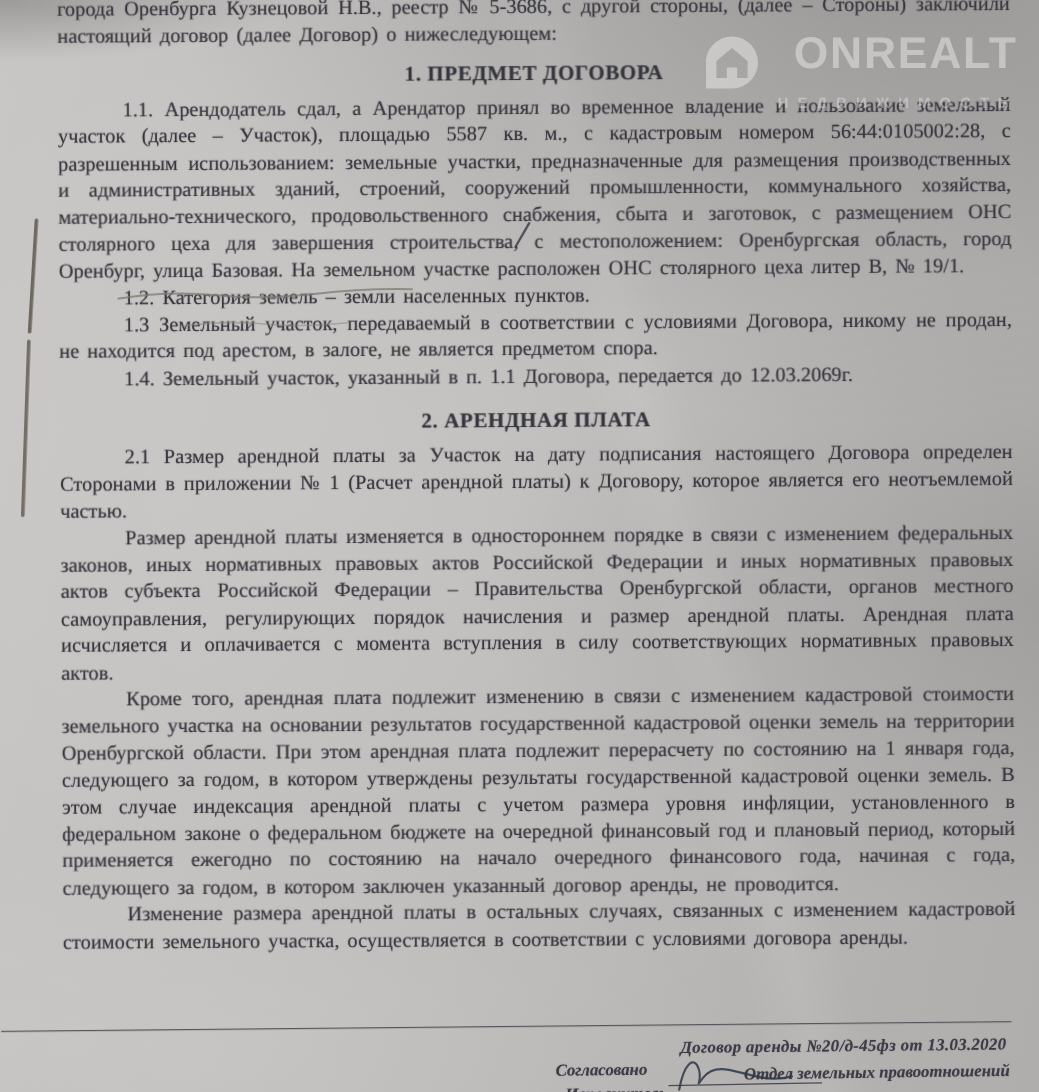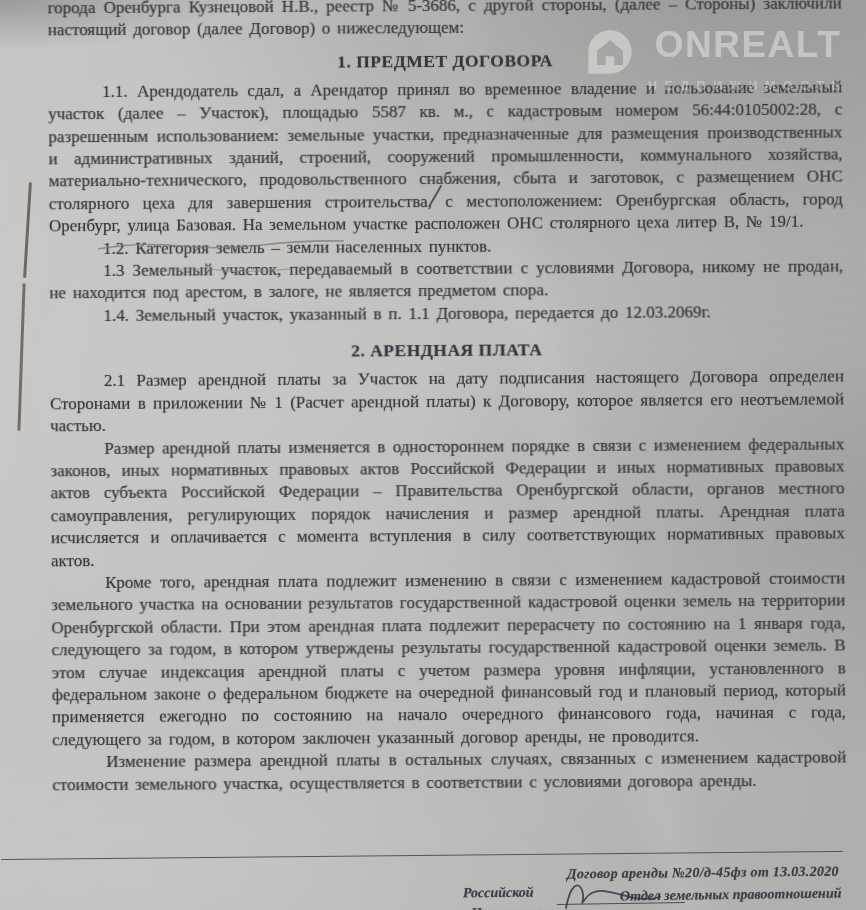--- a/index.html
+++ b/index.html
@@ -17,21 +17,21 @@
       radial-gradient(80% 30% at 20% 96%, rgba(255,255,255,0.10), transparent 65%),
       linear-gradient(100deg,#c6c4c2 0%,#bdbbb9 45%,#b0aead 100%);
   }
   
   .watermark{
     position:absolute;top:26px;right:18px;
     display:flex;align-items:flex-start;gap:12px;
     z-index:5;pointer-events:none;
   }
   .wm-icon{width:52px;height:52px;opacity:.42;}
-  .wm-text{display:flex;flex-direction:column;align-items:center;}
+  .wm-text{display:flex;flex-direction:column;align-items:flex-end;}
   .wm-brand{
     font-family:"Liberation Sans","DejaVu Sans",sans-serif;
     font-weight:800;font-size:37px;line-height:38px;letter-spacing:1.5px;
     color:rgba(248,248,245,0.42);
   }
   .wm-sub{
     font-family:"Liberation Sans","DejaVu Sans",sans-serif;
     font-weight:600;font-size:12.5px;letter-spacing:7.5px;margin-top:15px;
     color:rgba(248,248,245,0.34);
   }
@@ -140,19 +140,19 @@
     <path d="M98,249 Q 140,242 180,246 T 262,245 T 344,241" stroke="#7e7970" stroke-width="1.6" fill="none" opacity="0.75"></path>
 
     <path d="M150,272 Q 185,267 220,270 T 290,269" stroke="#8a857c" stroke-width="1.3" fill="none" opacity="0.55"></path>
 
     <path d="M566,908 C 570,886 578,880 582,890 C 586,901 578,908 586,898 C 596,885 612,893 630,897 C 642,900 652,899 660,897" stroke="#2e3748" stroke-width="1.8" fill="none" opacity="0.85" stroke-linecap="round"></path>
   </svg>
 
   <div class="footer">
     <div class="footer-rule"></div>
     <div class="footer-ref">Договор аренды №20/д-45фз  от 13.03.2020</div>
-    <div class="footer-agree-label">Российской</div>
+    <div class="footer-agree-label">Согласовано</div>
     <div class="sig-line"></div>
     <div class="footer-dept">Отдел земельных правоотношений</div>
     <div class="footer-exec">Исполнитель</div>
   </div>
 
 </div>
 
 </body></html>

